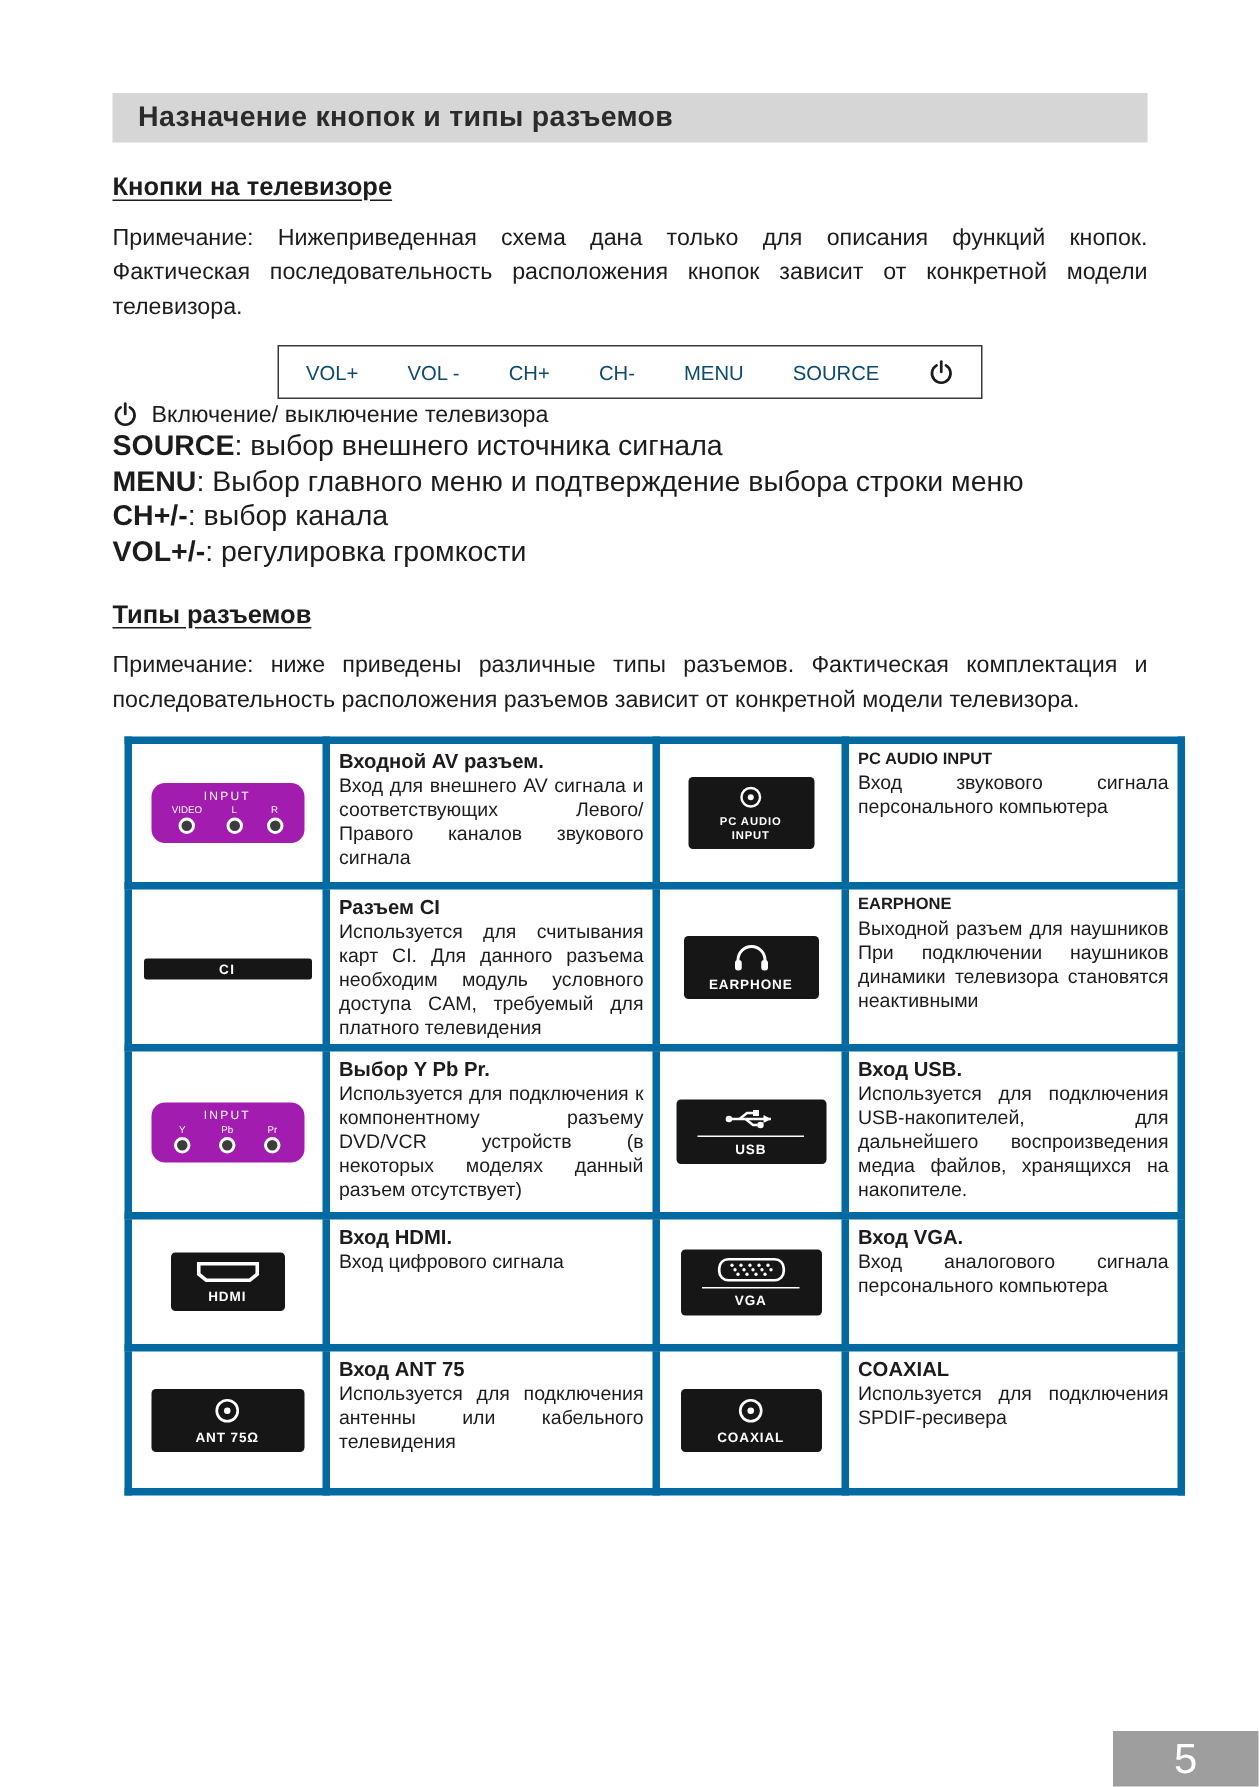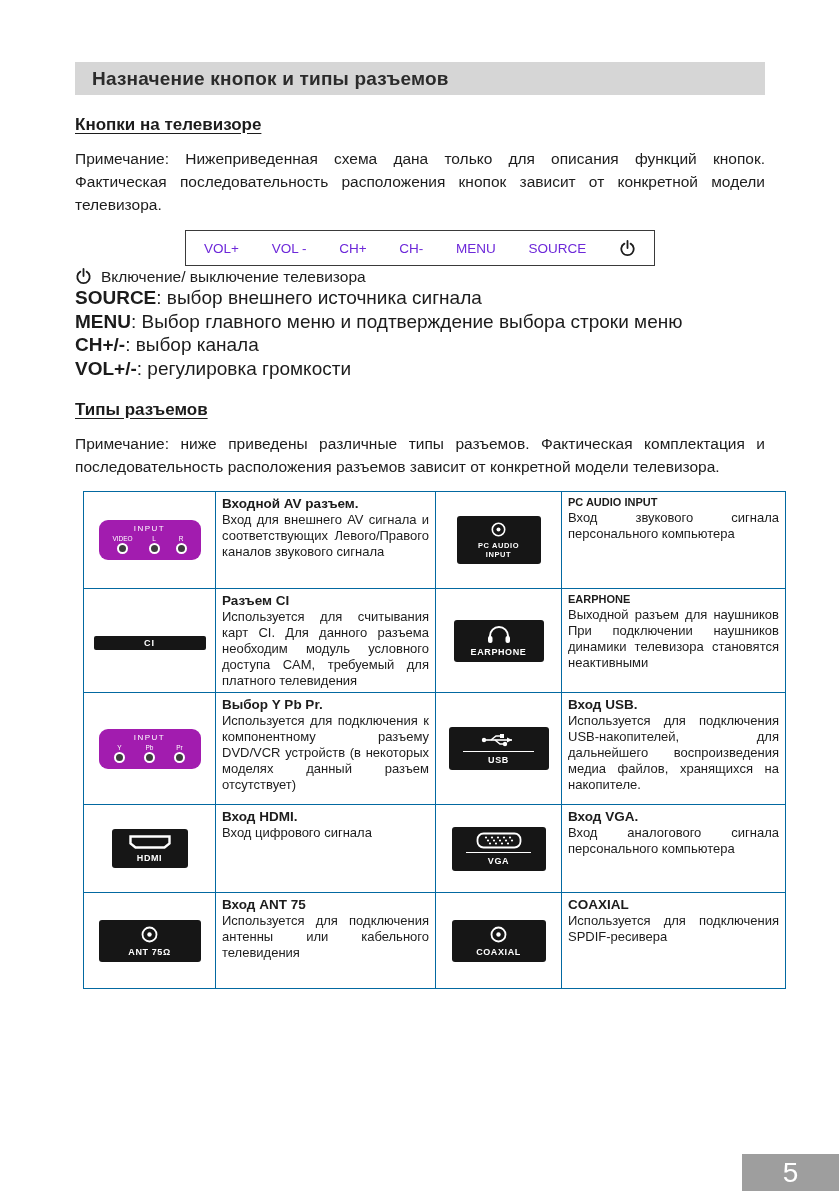--- a/index.html
+++ b/index.html
@@ -36,40 +36,40 @@
     text-align:justify;
   }
 
   .buttons-box {
     margin:14px 10px 0 110px;
     width:470px; height:36px;
     border:1px solid #3a3a3a;
     display:flex; align-items:center; justify-content:space-between;
     padding:0 18px;
     font-size:13.5px;
-    color:#6d28d9;
+    color:#0c4a6e;
   }
   .panel-power { display:flex; align-items:center; }
 
   .power-line {
     margin-top:2px;
     display:flex; align-items:flex-start; gap:9px;
     font-size:15.5px;
   }
   .desc-line { font-size:19px; line-height:23.5px; }
   .desc-line b { font-weight:700; }
 
   .conn-table {
     border-collapse:collapse;
     table-layout:fixed;
     width:702px;
     margin:13px 0 0 8px;
   }
   .conn-table td {
-    border:1px solid #0369a1;
+    border:5px solid #0369a1;
     vertical-align:top;
     padding:3px 6px;
   }
   .conn-table td.icon-cell { vertical-align:middle; text-align:center; padding:3px 2px; }
   .r1 td { height:97px; }
   .r2 td { height:104px; }
   .r3 td { height:112px; }
   .r4 td { height:88px; }
   .r5 td { height:96px; }
 

